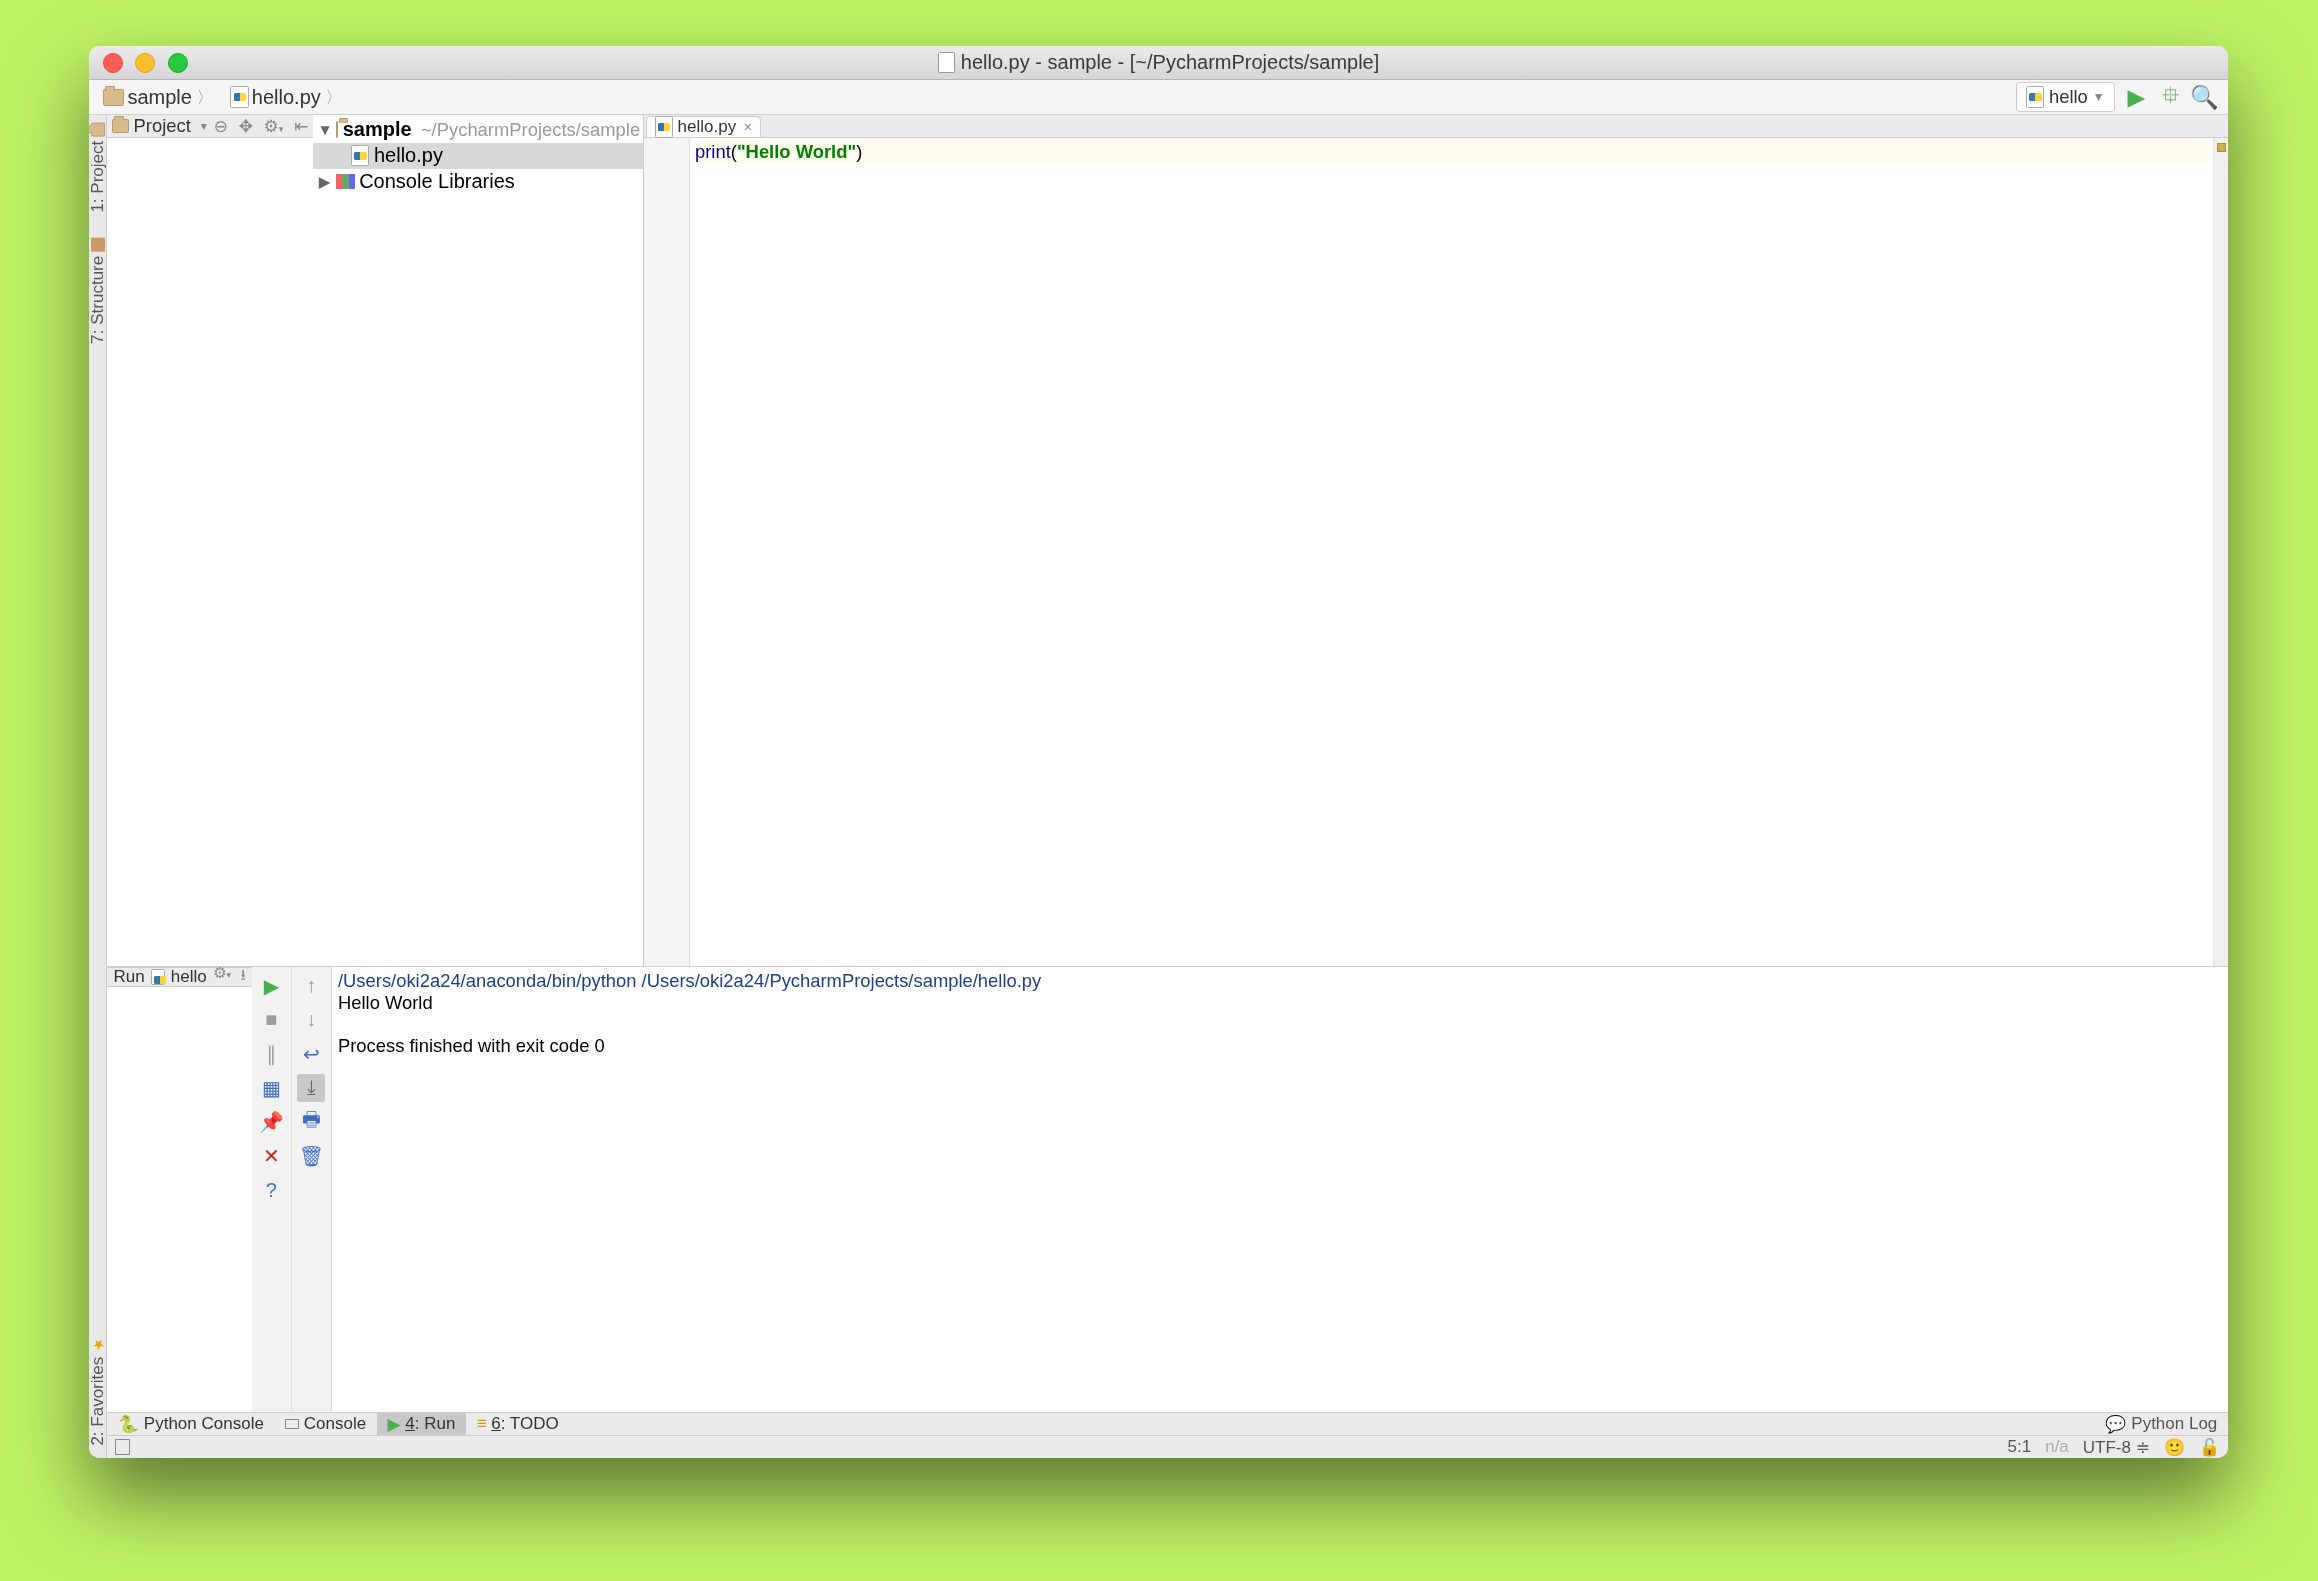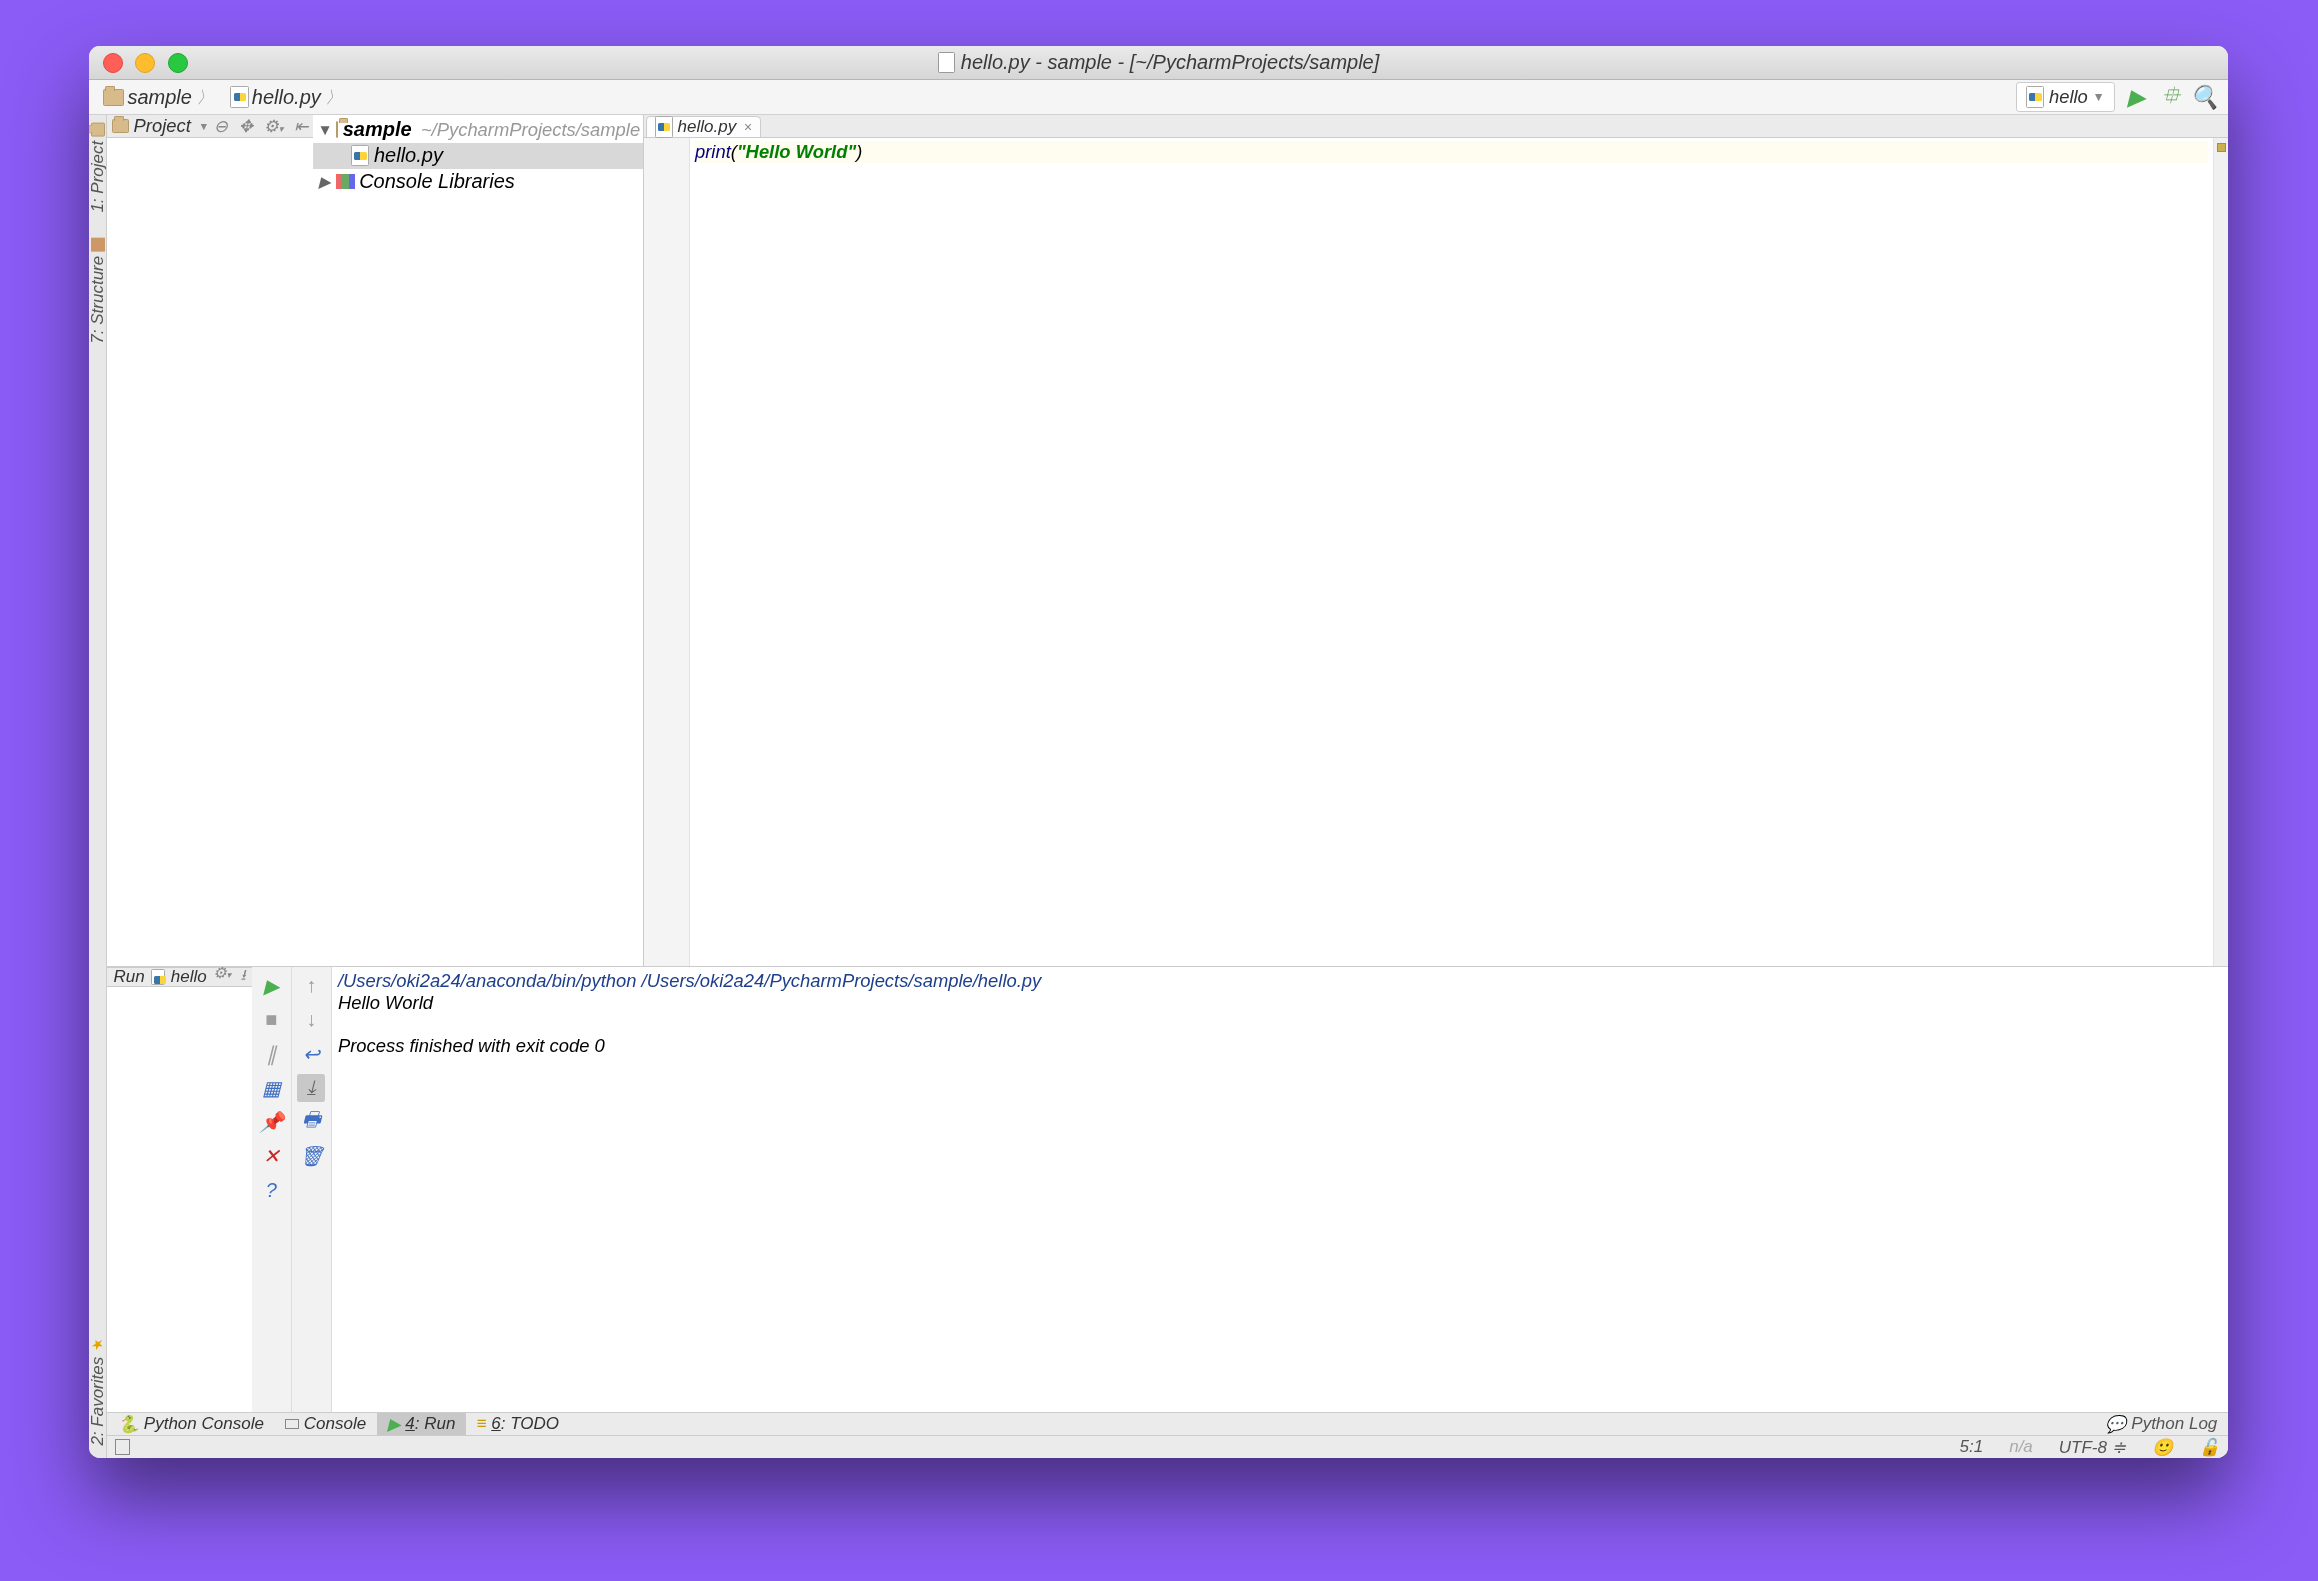--- a/index.html
+++ b/index.html
@@ -1,17 +1,17 @@
 <!DOCTYPE html>
 <html style="font-size:12.3px"><head>
 <meta charset="utf-8">
 <style>
 * { margin:0; padding:0; box-sizing:border-box; font-family:-apple-system,'Helvetica Neue',Arial,sans-serif; }
 html,body { width:100%; height:100%; background:#000; }
-.stage { width:2319px; height:1581px; background:#8b5cf6; transform-origin:top left;font-style:italic; }
+.stage { width:2319px; height:1581px; background:#bef264; transform-origin:top left; }
 .window { position:absolute; left:89px; top:46px; width:2139px; height:1412px; background:#f0f0f0; border-radius:10.7px; box-shadow:0 38px 77px rgba(0,0,0,.5); overflow:hidden; display:flex; flex-direction:column; }
 
 
 .titlebar { height:34px; background:linear-gradient(#eaeaea,#d6d6d6); display:flex; align-items:center; position:relative; border-bottom:0.8px solid #b5b5b5; }
 .traffic { display:flex; gap:12.3px; margin-left:14px; }
 .dot { width:20px; height:20px; border-radius:50%; }
 .dot.red { background:#ff5f57; border:0.8px solid #e1463d; }
 .dot.yellow { background:#ffbd2e; border:0.8px solid #dfa023; }
 .dot.green { background:#28c940; border:0.8px solid #1ba52f; }
 .title-txt { position:absolute; left:0; right:0; text-align:center; font-size:20px; color:#3a3a3a; display:flex; align-items:center; justify-content:center; gap:6.1px; }
@@ -90,21 +90,21 @@
 
 .bottom-tabs { height:23px; background:#ebebeb; border-top:0.8px solid #ccc; display:flex; align-items:center; font-size:17px; color:#333; }
 .bt-tab { display:flex; align-items:center; gap:4.6px; padding:0 10.7px; height:100%; cursor:pointer; }
 .bt-tab.active { background:#c8c8c8; }
 .bt-tab .u { text-decoration:underline; }
 .event-log { margin-left:auto; display:flex; align-items:center; gap:4.6px; padding:0 10.7px; color:#555; cursor:pointer; }
 
 
 .status { height:23px; background:#ebebeb; border-top:0.8px solid #ccc; display:flex; align-items:center; padding:0 7.7px; font-size:17px; color:#555; gap:14px; }
 .status .box { width:15.3px; height:15.3px; border:1.5px solid #888; }
-.status .right { margin-left:auto; display:flex; gap:26px; }
+.status .right { margin-left:auto; display:flex; gap:14px; }
 
 
 </style>
 </head>
 <body>
 
 <div class="stage" style="transform: scale(1);">
   <div class="window">
 
     <div class="titlebar">

